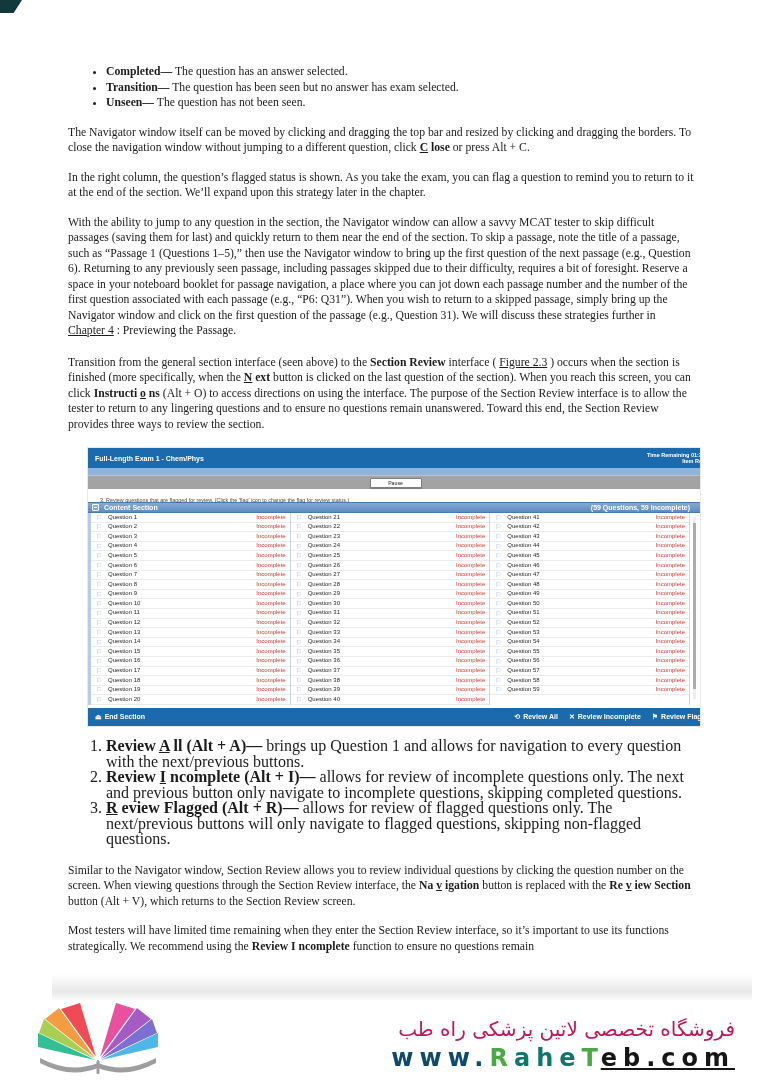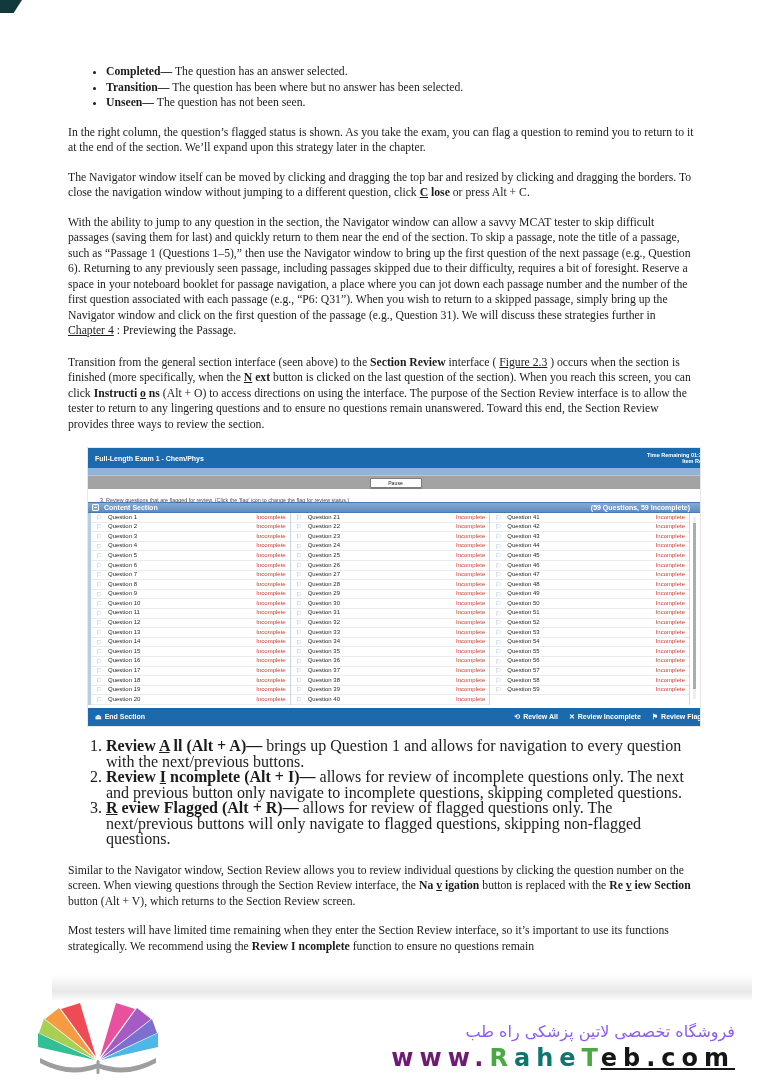--- a/index.html
+++ b/index.html
@@ -89,39 +89,39 @@
   ol.numlist li { font-size:16px; line-height:15.5px; margin-bottom:0px; }
   
   .fade-overlay {
     position:absolute; left:52px; top:974px; width:700px; height:32px;
     background:linear-gradient(to bottom, rgba(255,255,255,0) 0%, rgba(228,228,228,.85) 55%, #ffffff 88%);
     pointer-events:none; z-index:3;
   }
   .footer { position:absolute; left:0; bottom:0; width:763px; height:80px; background:#fff; z-index:4; }
   .logo-svg { position:absolute; left:32px; bottom:2px; }
   .footer-text { position:absolute; right:28px; bottom:8px; text-align:right; font-family:"DejaVu Sans", sans-serif; }
-  .footer-fa { font-size:16px; color:#8b5cf6; direction:rtl; margin-bottom:3px; }
+  .footer-fa { font-size:20px; color:#be185d; direction:rtl; margin-bottom:3px; }
   .footer-url { font-size:24px; font-weight:bold; letter-spacing:6px; color:#161616; }
 </style>
 </head>
 <body>
 
 <div class="page">
   <div class="corner-mark"></div>
 
   <div class="content bodytext">
 
     <ul class="bullets">
       <li><span class="b">Completed—</span><span> The question has an answer selected.</span></li>
-      <li><span class="b">Transition—</span><span> The question has been where but no answer has been selected.</span></li>
+      <li><span class="b">Transition—</span><span> The question has been seen but no answer has exam selected.</span></li>
       <li><span class="b">Unseen—</span><span> The question has not been seen.</span></li>
     </ul>
 
+    <p class="para"><span>The Navigator window itself can be moved by clicking and dragging the top bar and resized by clicking and dragging the borders. To close the navigation window without jumping to a different question, click </span><span class="b u">C</span><span class="b"> lose</span><span> or press Alt + C.</span></p>
     <p class="para"><span>In the right column, the question’s flagged status is shown. As you take the exam, you can flag a question to remind you to return to it at the end of the section. We’ll expand upon this strategy later in the chapter.</span></p>
-    <p class="para"><span>The Navigator window itself can be moved by clicking and dragging the top bar and resized by clicking and dragging the borders. To close the navigation window without jumping to a different question, click </span><span class="b u">C</span><span class="b"> lose</span><span> or press Alt + C.</span></p>
     <p class="para" style="margin-bottom:16px"><span>With the ability to jump to any question in the section, the Navigator window can allow a savvy MCAT tester to skip difficult passages (saving them for last) and quickly return to them near the end of the section. To skip a passage, note the title of a passage, such as “Passage 1 (Questions 1–5),” then use the Navigator window to bring up the first question of the next passage (e.g., Question 6). Returning to any previously seen passage, including passages skipped due to their difficulty, requires a bit of foresight. Reserve a space in your noteboard booklet for passage navigation, a place where you can jot down each passage number and the number of the first question associated with each passage (e.g., “P6: Q31”). When you wish to return to a skipped passage, simply bring up the Navigator window and click on the first question of the passage (e.g., Question 31). We will discuss these strategies further in </span><span class="u">Chapter 4</span><span> : Previewing the Passage.</span></p>
 
 
     <p class="para" style="margin-bottom:16px"><span>Transition from the general section interface (seen above) to the </span><span class="b">Section Review</span><span> interface ( </span><span class="u">Figure 2.3</span><span> ) occurs when the section is finished (more specifically, when the </span><span class="b u">N</span><span class="b"> ext</span><span> button is clicked on the last question of the section). When you reach this screen, you can click </span><span class="b">Instructi </span><span class="b u">o</span><span class="b"> ns</span><span> (Alt + O) to access directions on using the interface. The purpose of the Section Review interface is to allow the tester to return to any lingering questions and to ensure no questions remain unanswered. Toward this end, the Section Review provides three ways to review the section.</span></p>
 
     <div class="figure-wrap">
       <div class="fig-titlebar">
         <span class="fig-title">Full-Length Exam 1 - Chem/Phys</span>
         <span class="fig-time">
           <span>Time Remaining 01:3</span><br>
@@ -488,16 +488,16 @@
       <polygon points="64,55 48,1 29,7" fill="#ef4b56"></polygon>
       <polygon points="68,55 84,1 103,7" fill="#e9509e"></polygon>
       <polygon points="69,56 105,6 119,17" fill="#a55bc4"></polygon>
       <polygon points="69,57 120,17 125,31" fill="#7b6fd0"></polygon>
       <polygon points="69,58 126,31 126,45" fill="#4db8e8"></polygon>
       <path d="M8,56 Q38,72 66,61 Q94,72 124,56 L124,61 Q94,77 66,66 Q38,77 8,61 Z" fill="#9e9e9e"></path>
       <rect x="64.5" y="58" width="3" height="14" rx="1.5" fill="#9e9e9e"></rect>
     </svg>
     <div class="footer-text">
       <div class="footer-fa">فروشگاه تخصصی لاتین پزشکی  راه طب</div>
-      <div class="footer-url"><span style="color: #701a75;">www.</span><span style="color: rgb(74, 169, 68);">R</span><span style="color: #0f766e;">ahe</span><span style="color: rgb(74, 169, 68);">T</span><span style="color: rgb(22, 22, 22); text-decoration: underline;">eb.com</span></div>
+      <div class="footer-url"><span style="color: #0c4a6e;">www.</span><span style="color: rgb(74, 169, 68);">R</span><span style="color: #0f766e;">ahe</span><span style="color: rgb(74, 169, 68);">T</span><span style="color: rgb(22, 22, 22); text-decoration: underline;">eb.com</span></div>
     </div>
   </div>
 </div>
 
 </body></html>

